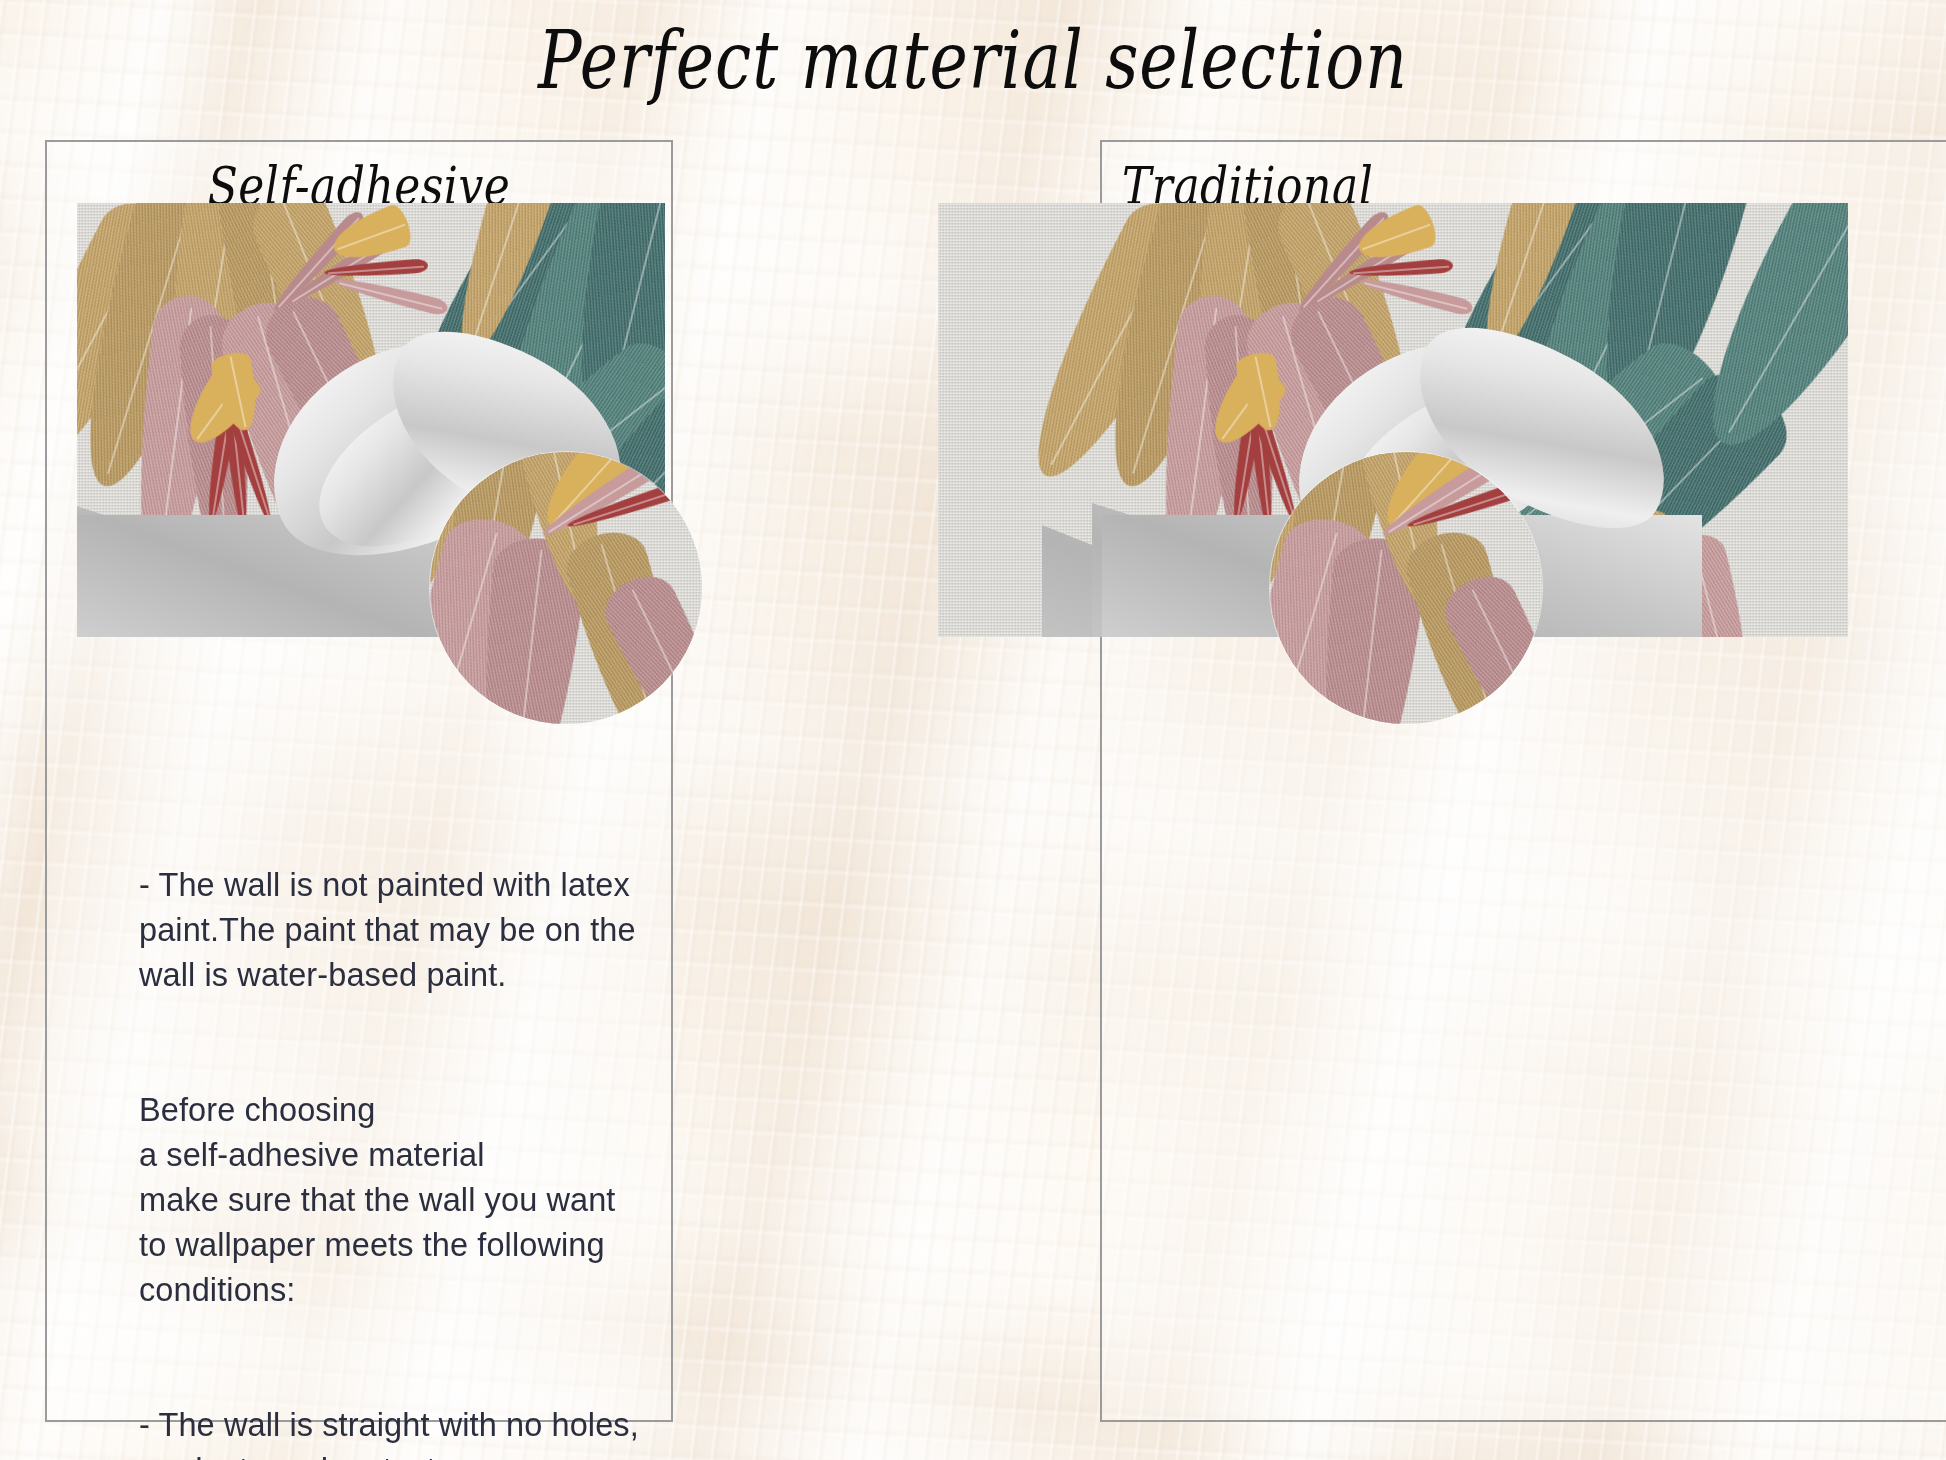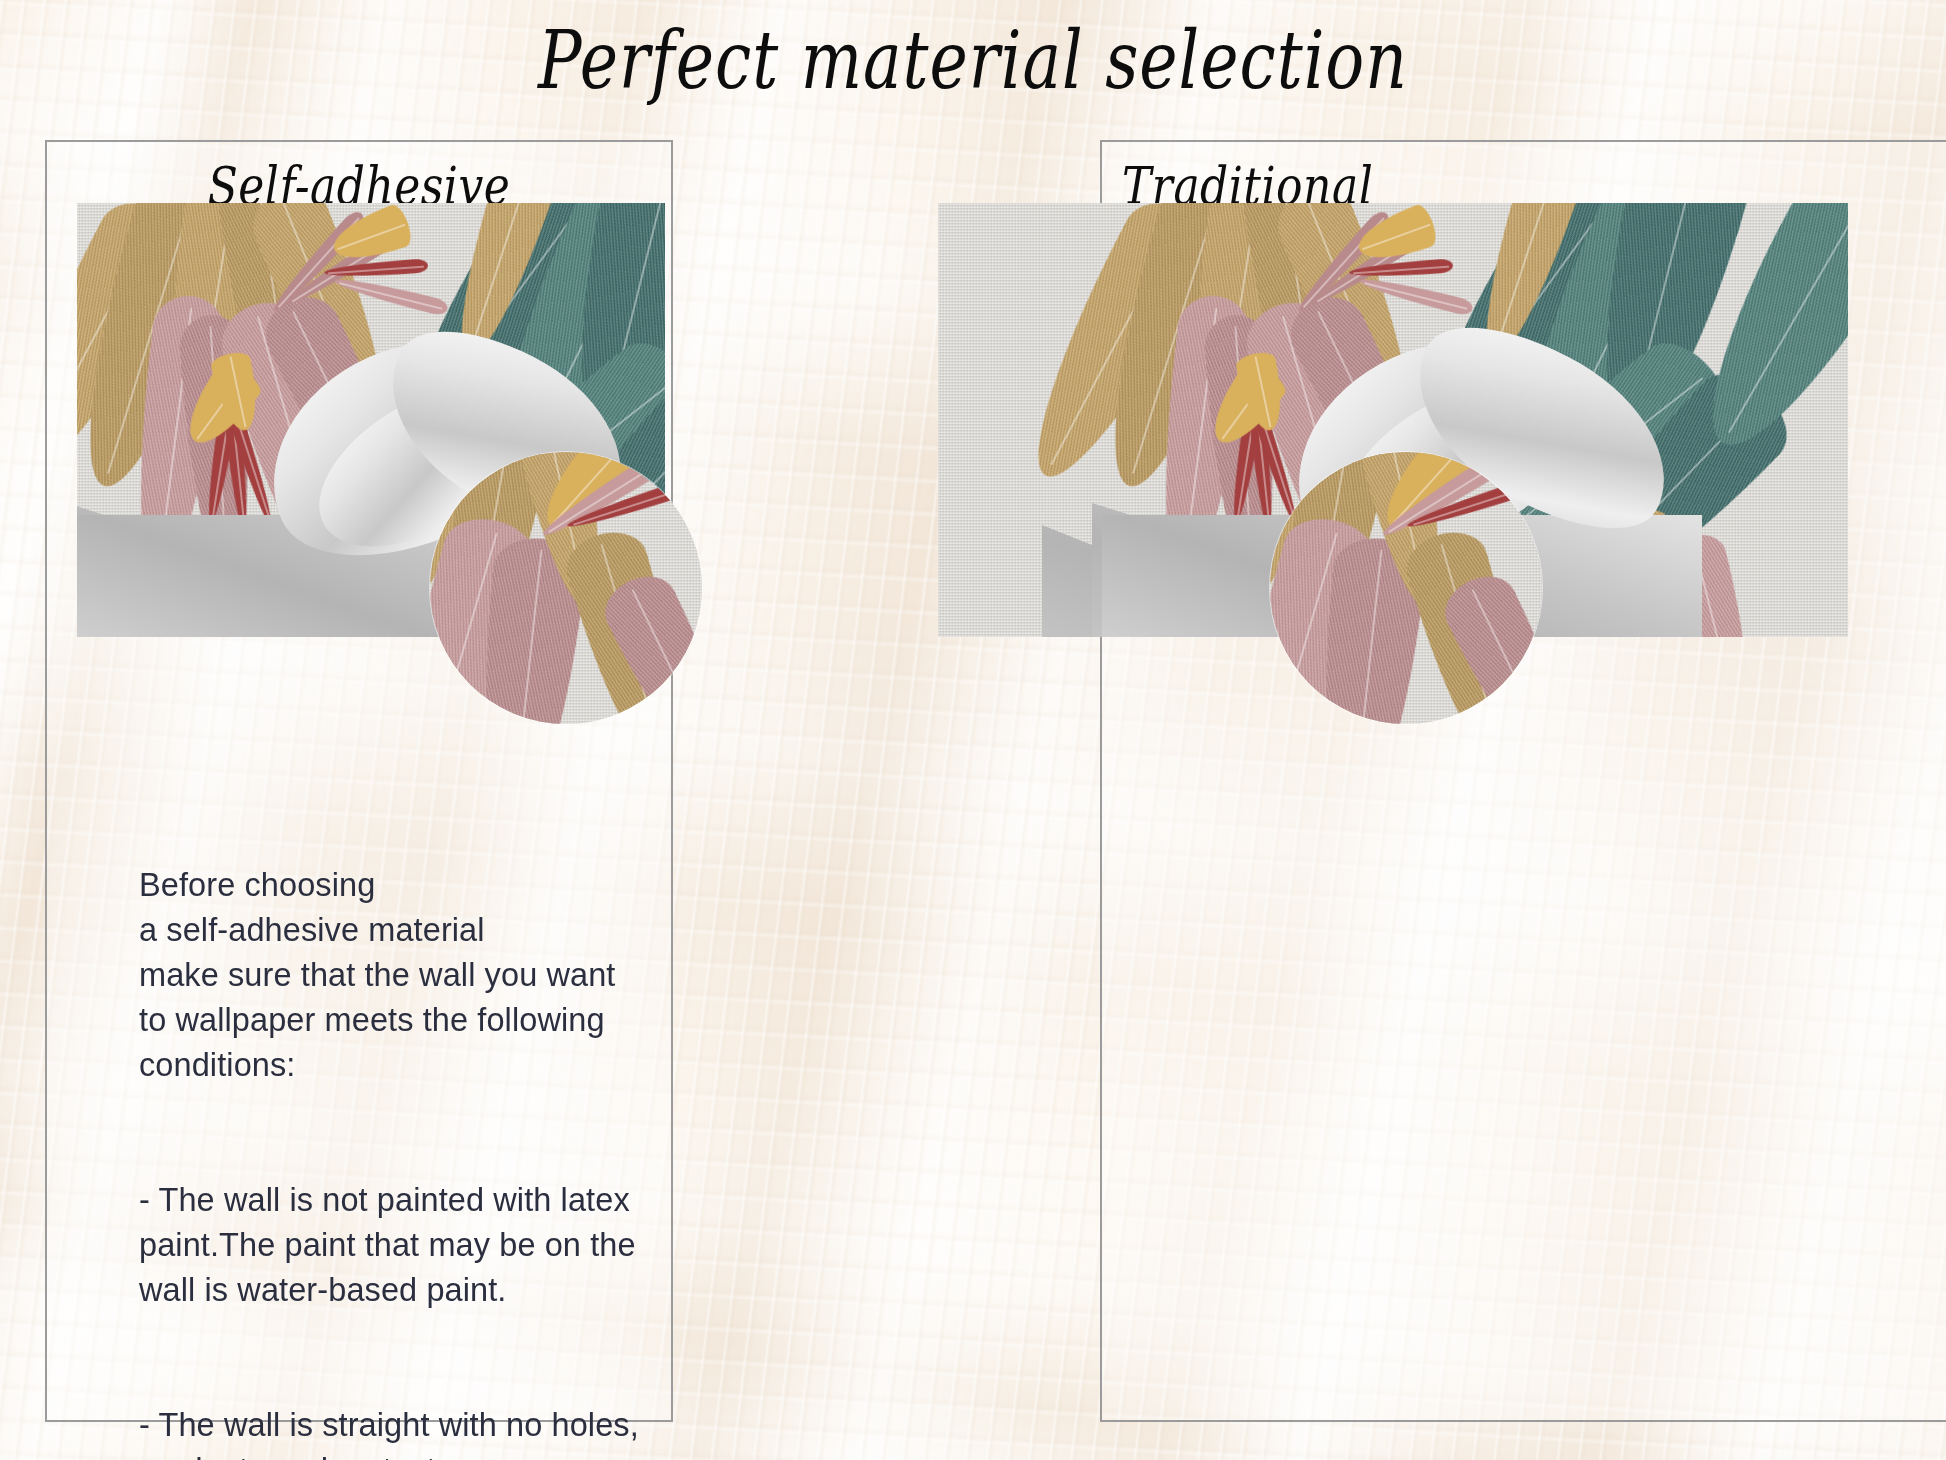--- a/index.html
+++ b/index.html
@@ -214,28 +214,28 @@
       <div class="peel-base" style="left:-60px; top:214px; width:480px; height:300px; clip-path: polygon(0% 36%, 100% 100%, 0% 100%);"></div>
       <div class="peel-base" style="left:-10px; top:300px; width:620px; height:200px; clip-path: polygon(0% 0%, 100% 100%, 0% 100%);"></div>
       <div class="peel-base" style="left:0px;   top:312px; width:590px; height:124px;"></div>
       <div class="peel-roll" style="left:186px; top:146px; width:290px; height:196px; border-radius:50% 50% 46% 54% / 58% 62% 38% 42%; transform:rotate(-24deg);"></div>
       <div class="peel-roll" style="left:232px; top:204px; width:212px; height:126px; border-radius:60% 40% 52% 48% / 54% 60% 40% 46%; transform:rotate(-28deg);"></div>
       <div class="peel-roll" style="left:300px; top:150px; width:260px; height:150px; border-radius:50% 50% 50% 50% / 40% 60% 40% 60%; transform:rotate(30deg);"></div>
     </div>
   </div>
 
   <div class="copy" id="copy-left">
+    <p>- The wall is not painted with latex
+paint.The paint that may be on the
+wall is water-based paint.</p>
     <p>Before choosing
 a self-adhesive material
 make sure that the wall you want
 to wallpaper meets the following
 conditions:</p>
-    <p>- The wall is not painted with latex
-paint.The paint that may be on the
-wall is water-based paint.</p>
     <p>- The wall is straight with no holes,
 no dents and no texture.</p>
   </div>
 </div>
 
 <div class="inset-circle" id="inset-left">
   <div class="wp-ground"></div>
   <div class="leaf tan veined" style="left:-30px; top:-80px; width:80px;  height:250px; transform:rotate(22deg);"></div>
   <div class="leaf tan2 veined" style="left:20px;  top:-60px; width:86px;  height:266px; transform:rotate(10deg);"></div>
   <div class="leaf rose veined" style="left:-18px; top:64px;  width:96px;  height:290px; transform:rotate(16deg);"></div>

